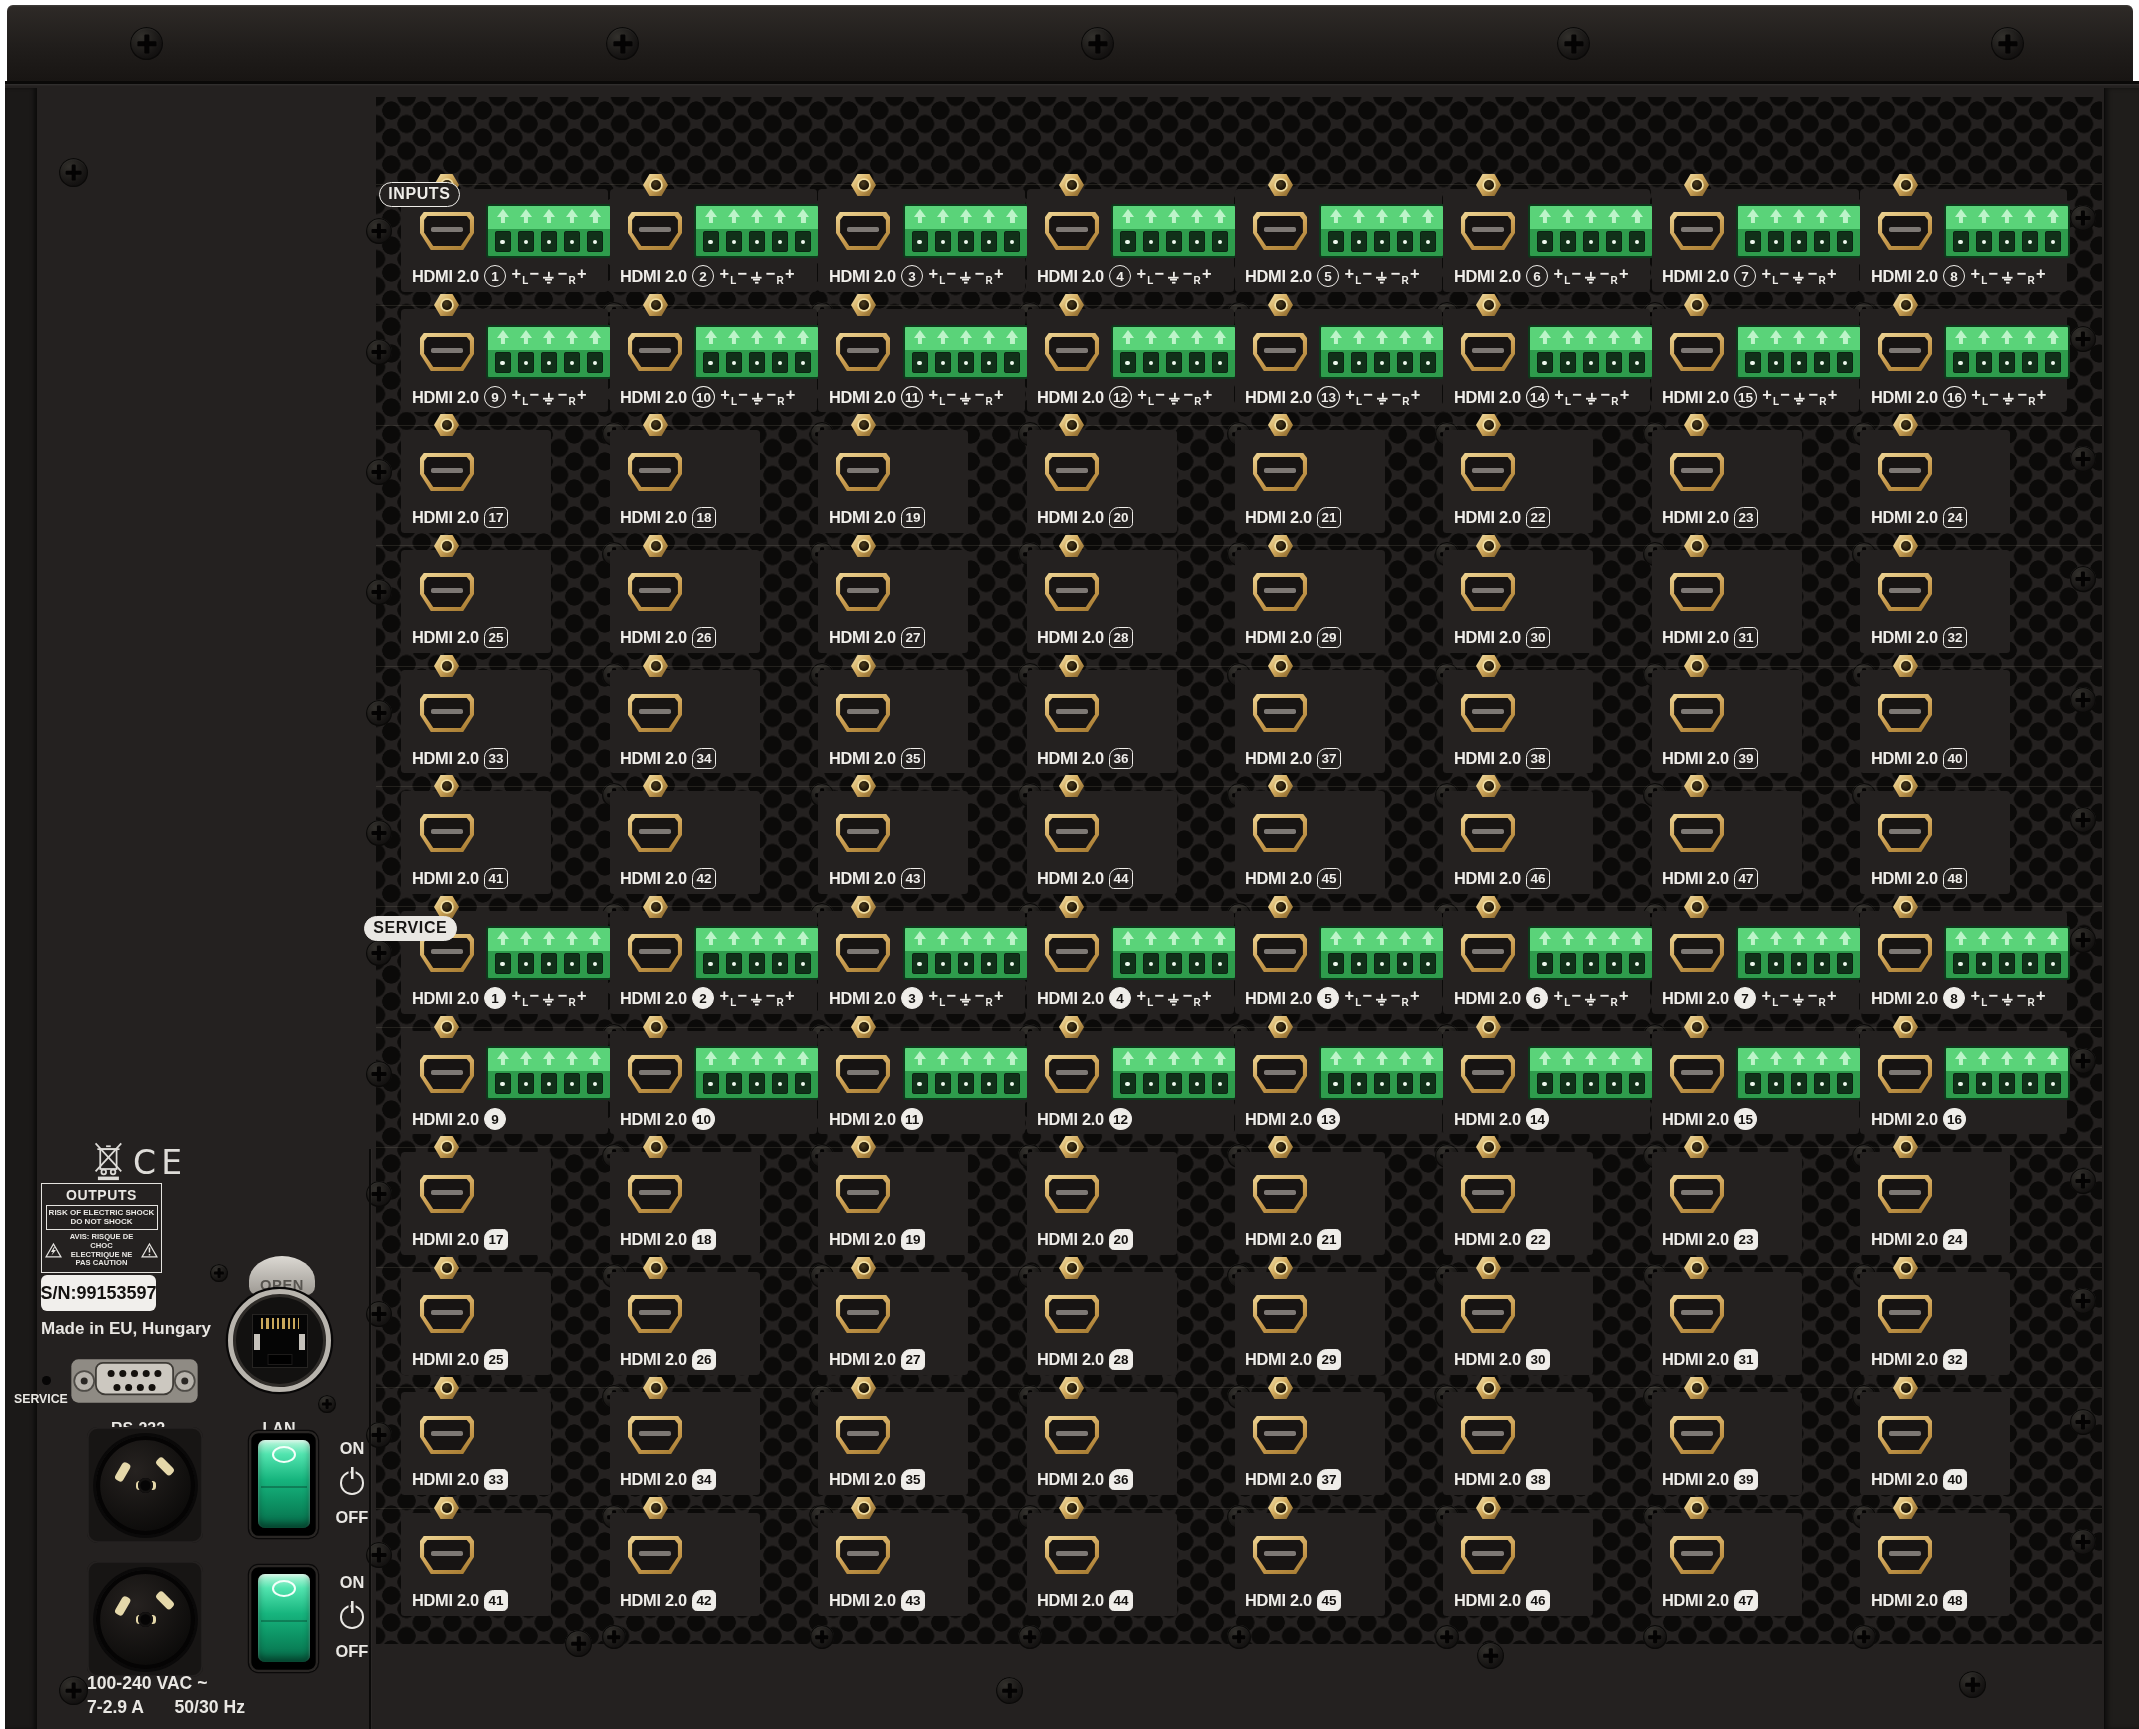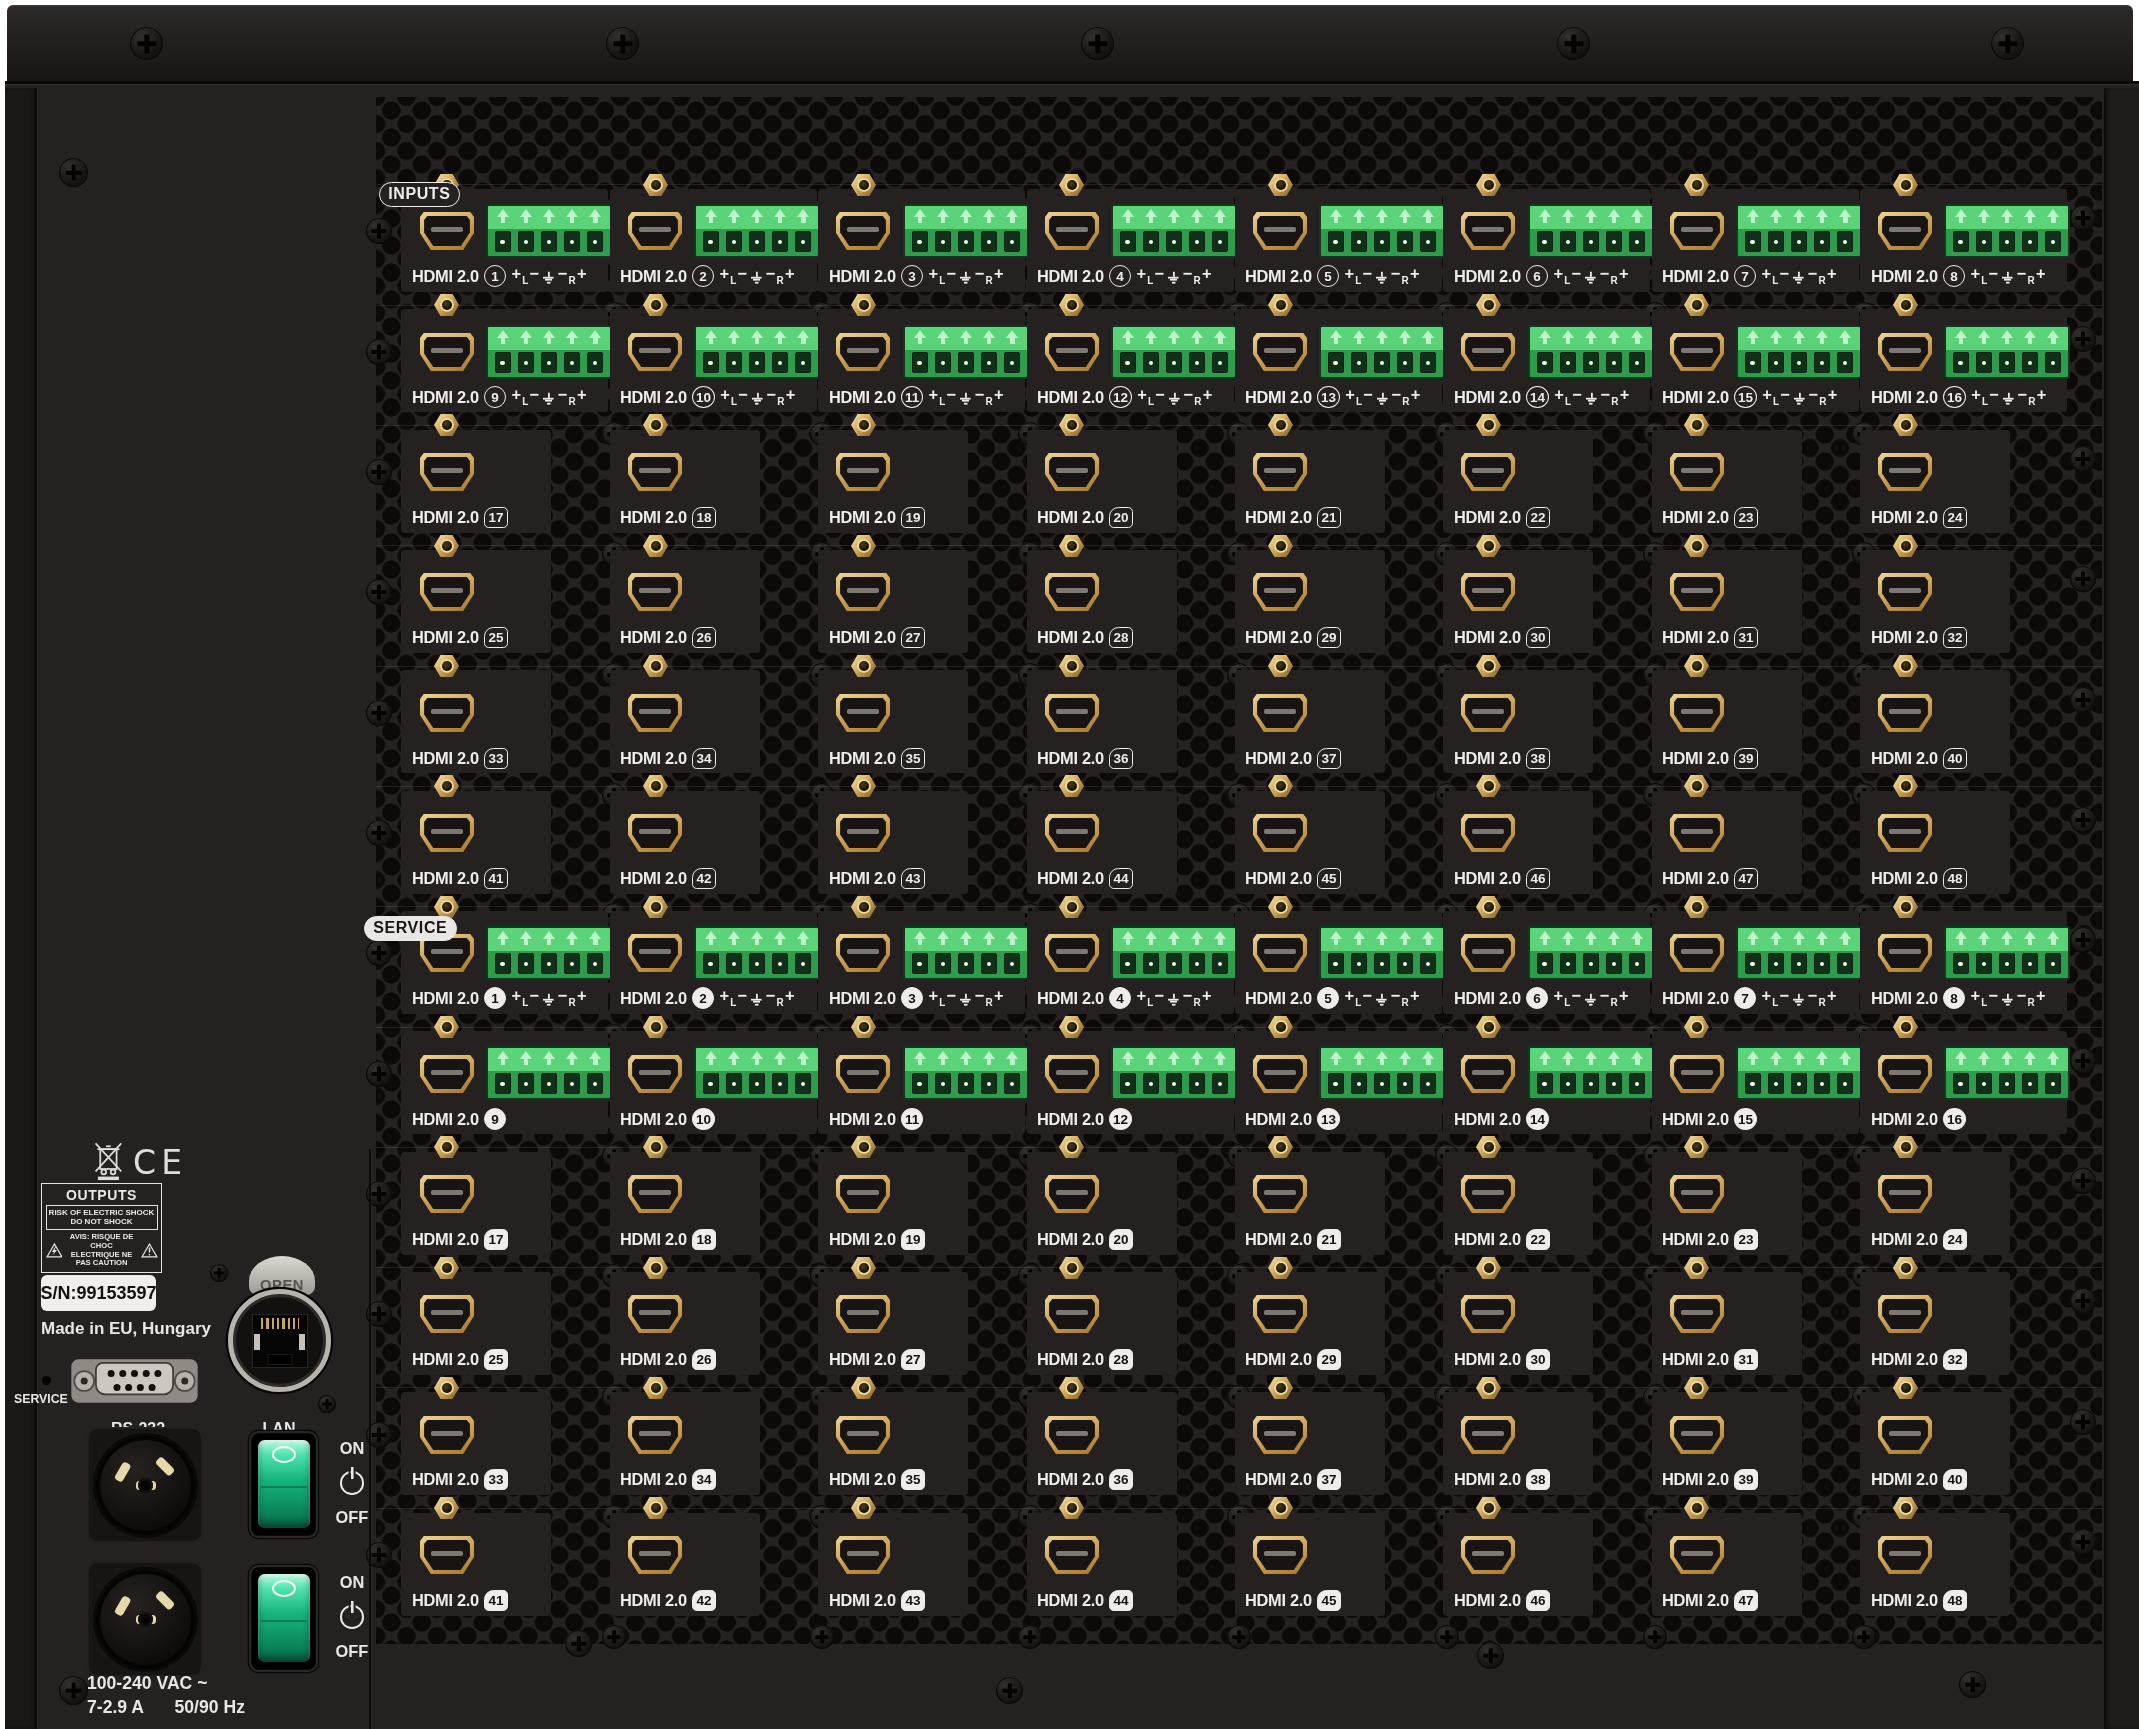--- a/index.html
+++ b/index.html
@@ -89,21 +89,21 @@
 
   
   .divider{position:absolute;left:369px;top:1149px;width:1.8px;height:580px;background:#0b0a09;
            box-shadow:0.6px 0 0 rgba(255,255,255,.05);}
   .cemark{position:absolute;left:133px;top:1143px;color:#dedcd8;font-size:33px;
           font-family:"DejaVu Sans",sans-serif;letter-spacing:5.3px;}
   .caution{position:absolute;left:41px;top:1183px;width:121px;border:1.8px solid #e5e3df;
            color:#e9e7e3;text-align:center;font-weight:bold;padding:2.9px 3.5px 4.1px;}
   .c-title{font-size:14px;letter-spacing:0.6px;}
   .c-box{border:1.2px solid #e5e3df;margin-top:2.3px;padding:1.8px 1.2px;font-size:8px;line-height:9.4px;}
-  .c-fr{display:flex;align-items:center;justify-content:center;gap:1.8px;margin-top:3.5px;}
+  .c-fr{display:flex;align-items:center;justify-content:flex-end;gap:1.8px;margin-top:3.5px;}
   .c-frtxt{font-size:7.6px;line-height:8.8px;}
   .snplate{position:absolute;left:41px;top:1275px;width:115px;height:36px;background:#f1efec;
            color:#141210;border-radius:5.9px;display:flex;align-items:center;justify-content:center;
            font-size:18px;font-weight:bold;}
   .origin{position:absolute;left:41px;top:1319px;color:#e9e7e3;font-size:17px;font-weight:bold;}
   .svc-hole{position:absolute;left:42px;top:1376px;width:8.8px;height:8.8px;border-radius:50%;background:#060505;}
   .svc-label{position:absolute;left:14px;top:1392px;color:#e9e7e3;font-size:12.3px;font-weight:bold;}
   .portlabel{position:absolute;color:#e9e7e3;font-size:16px;font-weight:bold;text-align:center;}
   .rs232{position:absolute;left:69px;top:1345px;width:131px;height:72px;}
   .pushtab{position:absolute;left:249px;top:1256px;width:66px;height:39px;
@@ -2356,17 +2356,17 @@
     <div>ON</div>
     <div class="gap"></div>
     <span class="pwricon"></span>
     <div class="gap"></div>
     <div>OFF</div>
   </div>
 
   <div class="ratings">
     <div>100-240 VAC ~</div>
     <div class="rline2">
-      <span>7-2.9 A</span><span class="rfreq">50/90 Hz</span>
+      <span>7-2.9 A</span><span class="rfreq">50/30 Hz</span>
     </div>
   </div>
 </div>
 
 
 </body></html>

